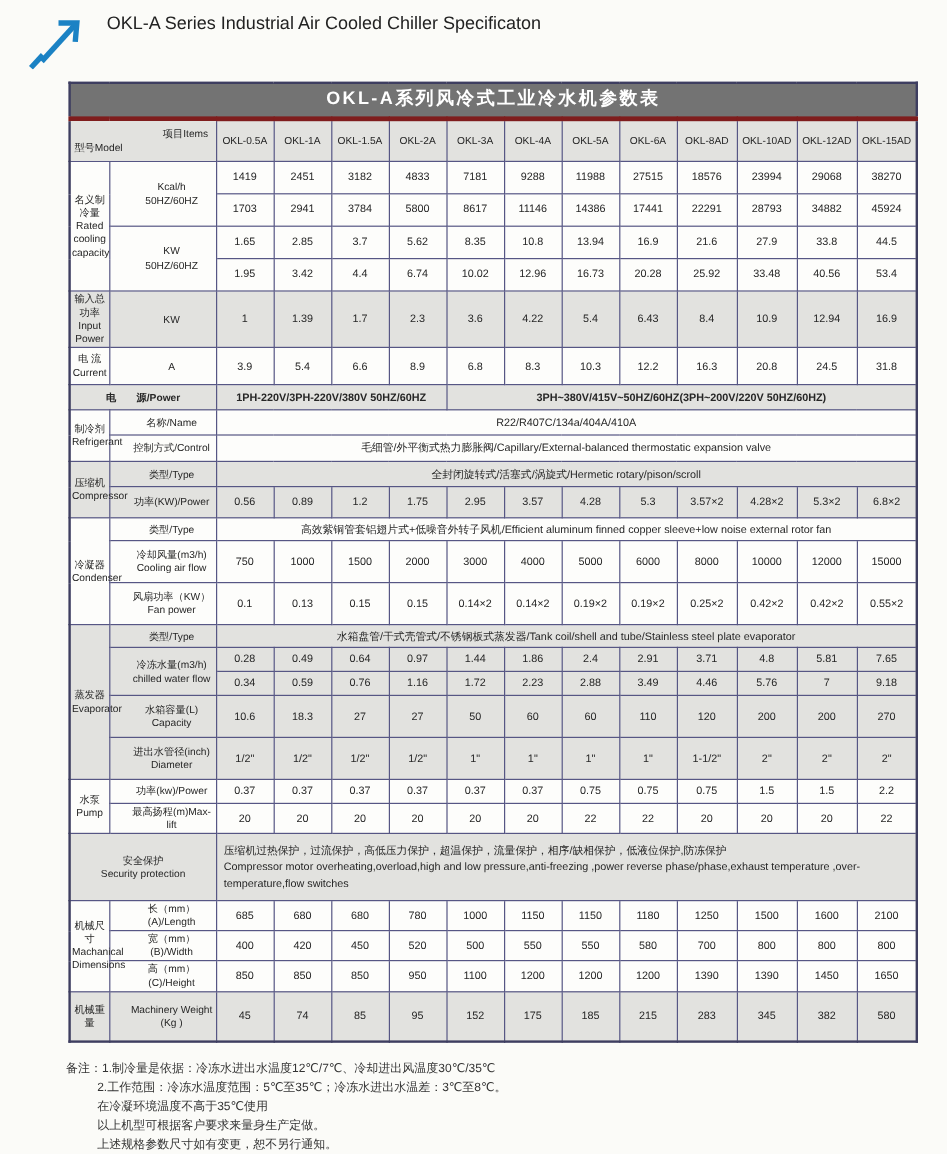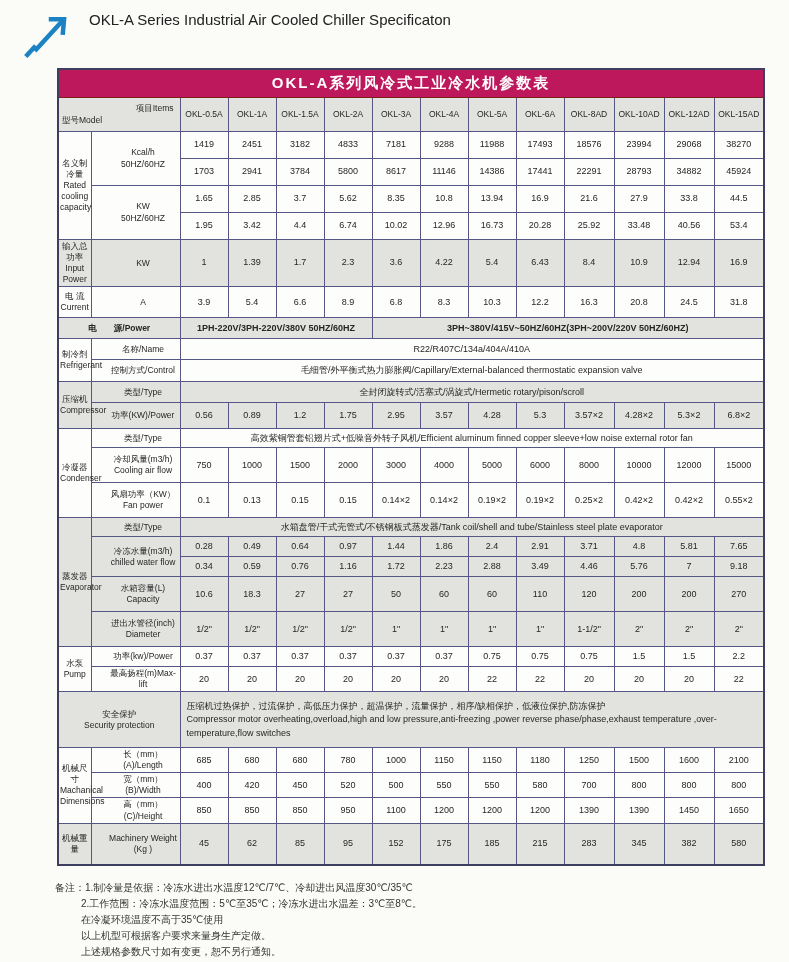--- a/index.html
+++ b/index.html
@@ -13,22 +13,22 @@
   .logo{width:54px;height:48px;flex:0 0 auto;margin-top:2px;}
   .titles{margin-left:10px;}
   .title-zh{font-size:23px;font-weight:600;letter-spacing:1px;margin:2px 0 0 0;color:#191919;}
   .title-en{font-size:15px;font-weight:400;margin:3px 0 0 1px;color:#222;}
   
   .table-area{margin:10px 0 0 57px;}
   table{border-collapse:collapse;table-layout:fixed;width:706px;border:2px solid #3e3e60;}
   td{border:1px solid #565684;text-align:center;vertical-align:middle;
      padding:1px 1px;font-size:9px;line-height:1.25;background:#fdfdfb;color:#262626;}
   tr.shaded td{background:#e2e2df;}
-  td.banner{background:#be185d;color:#fff;font-size:15px;font-weight:700;
-            letter-spacing:2px;height:25px;border-bottom:1px solid #7f1d1d;}
+  td.banner{background:#737373;color:#fff;font-size:15px;font-weight:700;
+            letter-spacing:2px;height:25px;border-bottom:4px solid #7f1d1d;}
   td.model{font-size:8.5px;height:31px;}
   td.cat{font-size:8.5px;line-height:1.3;}
   td.item{font-size:8.5px;line-height:1.3;padding-left:16px;}
   td.left{text-align:left;padding:3px 6px;line-height:1.5;}
   td.corner{position:relative;padding:0;
     background-image:linear-gradient(to bottom right,
       transparent calc(50% - 0.6px), #565684 calc(50% - 0.6px),
       #565684 calc(50% + 0.6px), transparent calc(50% + 0.6px));}
   td.corner .cl{position:absolute;left:3px;bottom:5px;font-size:8.5px;}
   td.corner .cr{position:absolute;right:6px;top:5px;font-size:8.5px;}
@@ -96,21 +96,21 @@
         <tr style="height: 27px;">
           <td rowspan="4" class="cat">名义制冷量<br>Rated<br>cooling<br>capacity</td>
           <td rowspan="2" class="item">Kcal/h<br>50HZ/60HZ</td>
           <td class="val">1419</td>
           <td class="val">2451</td>
           <td class="val">3182</td>
           <td class="val">4833</td>
           <td class="val">7181</td>
           <td class="val">9288</td>
           <td class="val">11988</td>
-          <td class="val">17493</td>
+          <td class="val">27515</td>
           <td class="val">18576</td>
           <td class="val">23994</td>
           <td class="val">29068</td>
           <td class="val">38270</td>
         </tr>
         <tr style="height: 27px;">
           <td class="val">1703</td>
           <td class="val">2941</td>
           <td class="val">3784</td>
           <td class="val">5800</td>
@@ -395,21 +395,21 @@
           <td class="val">1200</td>
           <td class="val">1390</td>
           <td class="val">1390</td>
           <td class="val">1450</td>
           <td class="val">1650</td>
         </tr>
         <tr class="shaded" style="height: 42px;">
           <td class="cat">机械重量</td>
           <td class="item">Machinery Weight<br>(Kg )</td>
           <td class="val">45</td>
-          <td class="val">62</td>
+          <td class="val">74</td>
           <td class="val">85</td>
           <td class="val">95</td>
           <td class="val">152</td>
           <td class="val">175</td>
           <td class="val">185</td>
           <td class="val">215</td>
           <td class="val">283</td>
           <td class="val">345</td>
           <td class="val">382</td>
           <td class="val">580</td>

